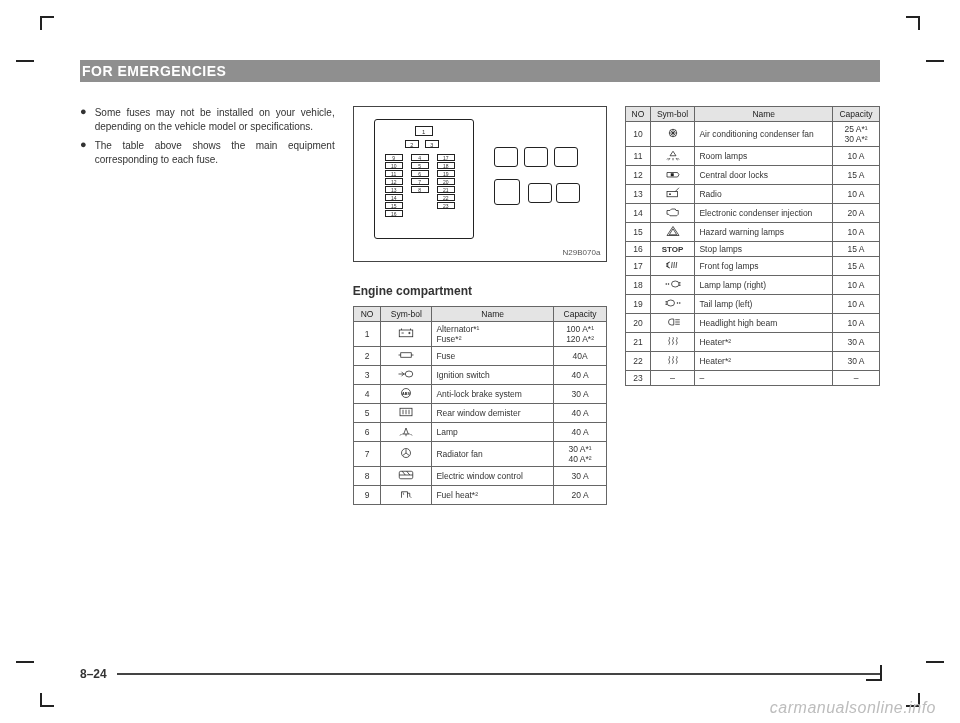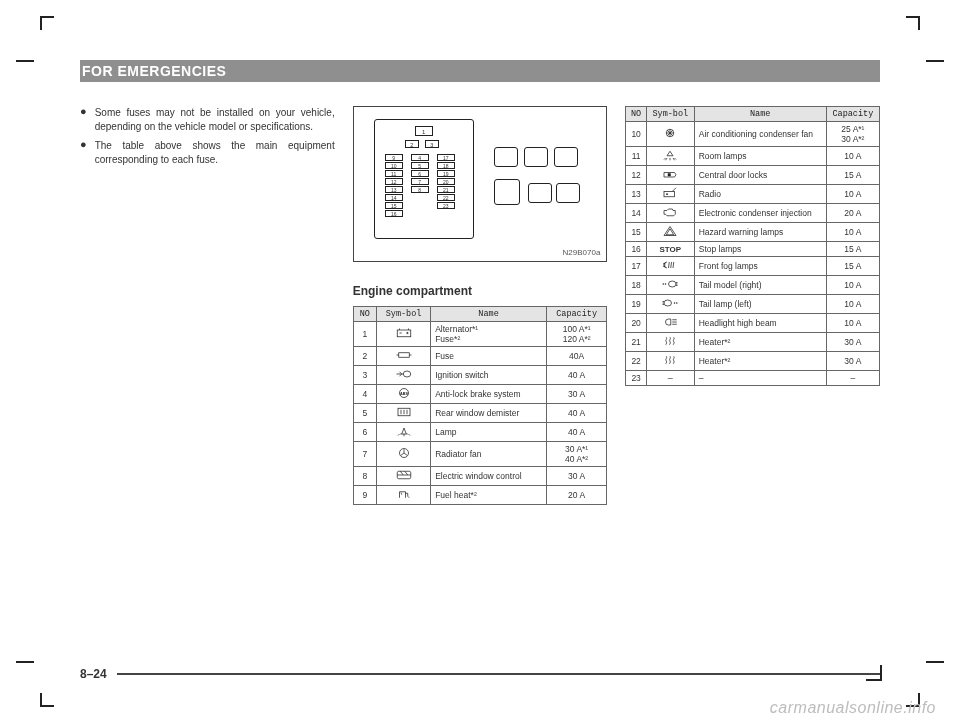--- a/index.html
+++ b/index.html
@@ -97,21 +97,20 @@
   table.fuses th, table.fuses td {
     border: 0.8px solid #666;
     padding: 2px 4px;
     text-align: center;
     vertical-align: middle;
   }
   table.fuses th {
     background: #e4e4e4;
     font-weight: normal;
     color: #222;
-    font-family: Liberation Mono, monospace;
   }
   table.fuses td.name { text-align: left; }
   table.fuses td.sym { font-size: 9px; margin-left: 20px; }
   .sym-icon { display:inline-block; width:18px; height:12px; }
 
   .footnotes { font-size: 8px; color: #444; margin-top: 6px; line-height: 1.3; }
 
   .page-footer {
     position: absolute;
     left: 0; bottom: -28px;
@@ -396,21 +395,21 @@
               <td>15 A</td>
             </tr>
             <tr>
               <td>18</td>
               <td class="sym"><svg class="sym-icon" viewBox="0 0 24 16">
                   <ellipse cx="15" cy="8" rx="5" ry="4" fill="none" stroke="#222"></ellipse>
                   <circle cx="6" cy="8" r="1" fill="#222"></circle>
                   <circle cx="3" cy="8" r="1" fill="#222"></circle>
                   <path d="M20 6h2M20 8h2M20 10h2" stroke="#222"></path>
                 </svg></td>
-              <td class="name">Tail model (right)</td>
+              <td class="name">Lamp lamp (right)</td>
               <td>10 A</td>
             </tr>
             <tr>
               <td>19</td>
               <td class="sym"><svg class="sym-icon" viewBox="0 0 24 16">
                   <ellipse cx="9" cy="8" rx="5" ry="4" fill="none" stroke="#222"></ellipse>
                   <circle cx="18" cy="8" r="1" fill="#222"></circle>
                   <circle cx="21" cy="8" r="1" fill="#222"></circle>
                   <path d="M2 6h2M2 8h2M2 10h2" stroke="#222"></path>
                 </svg></td>

